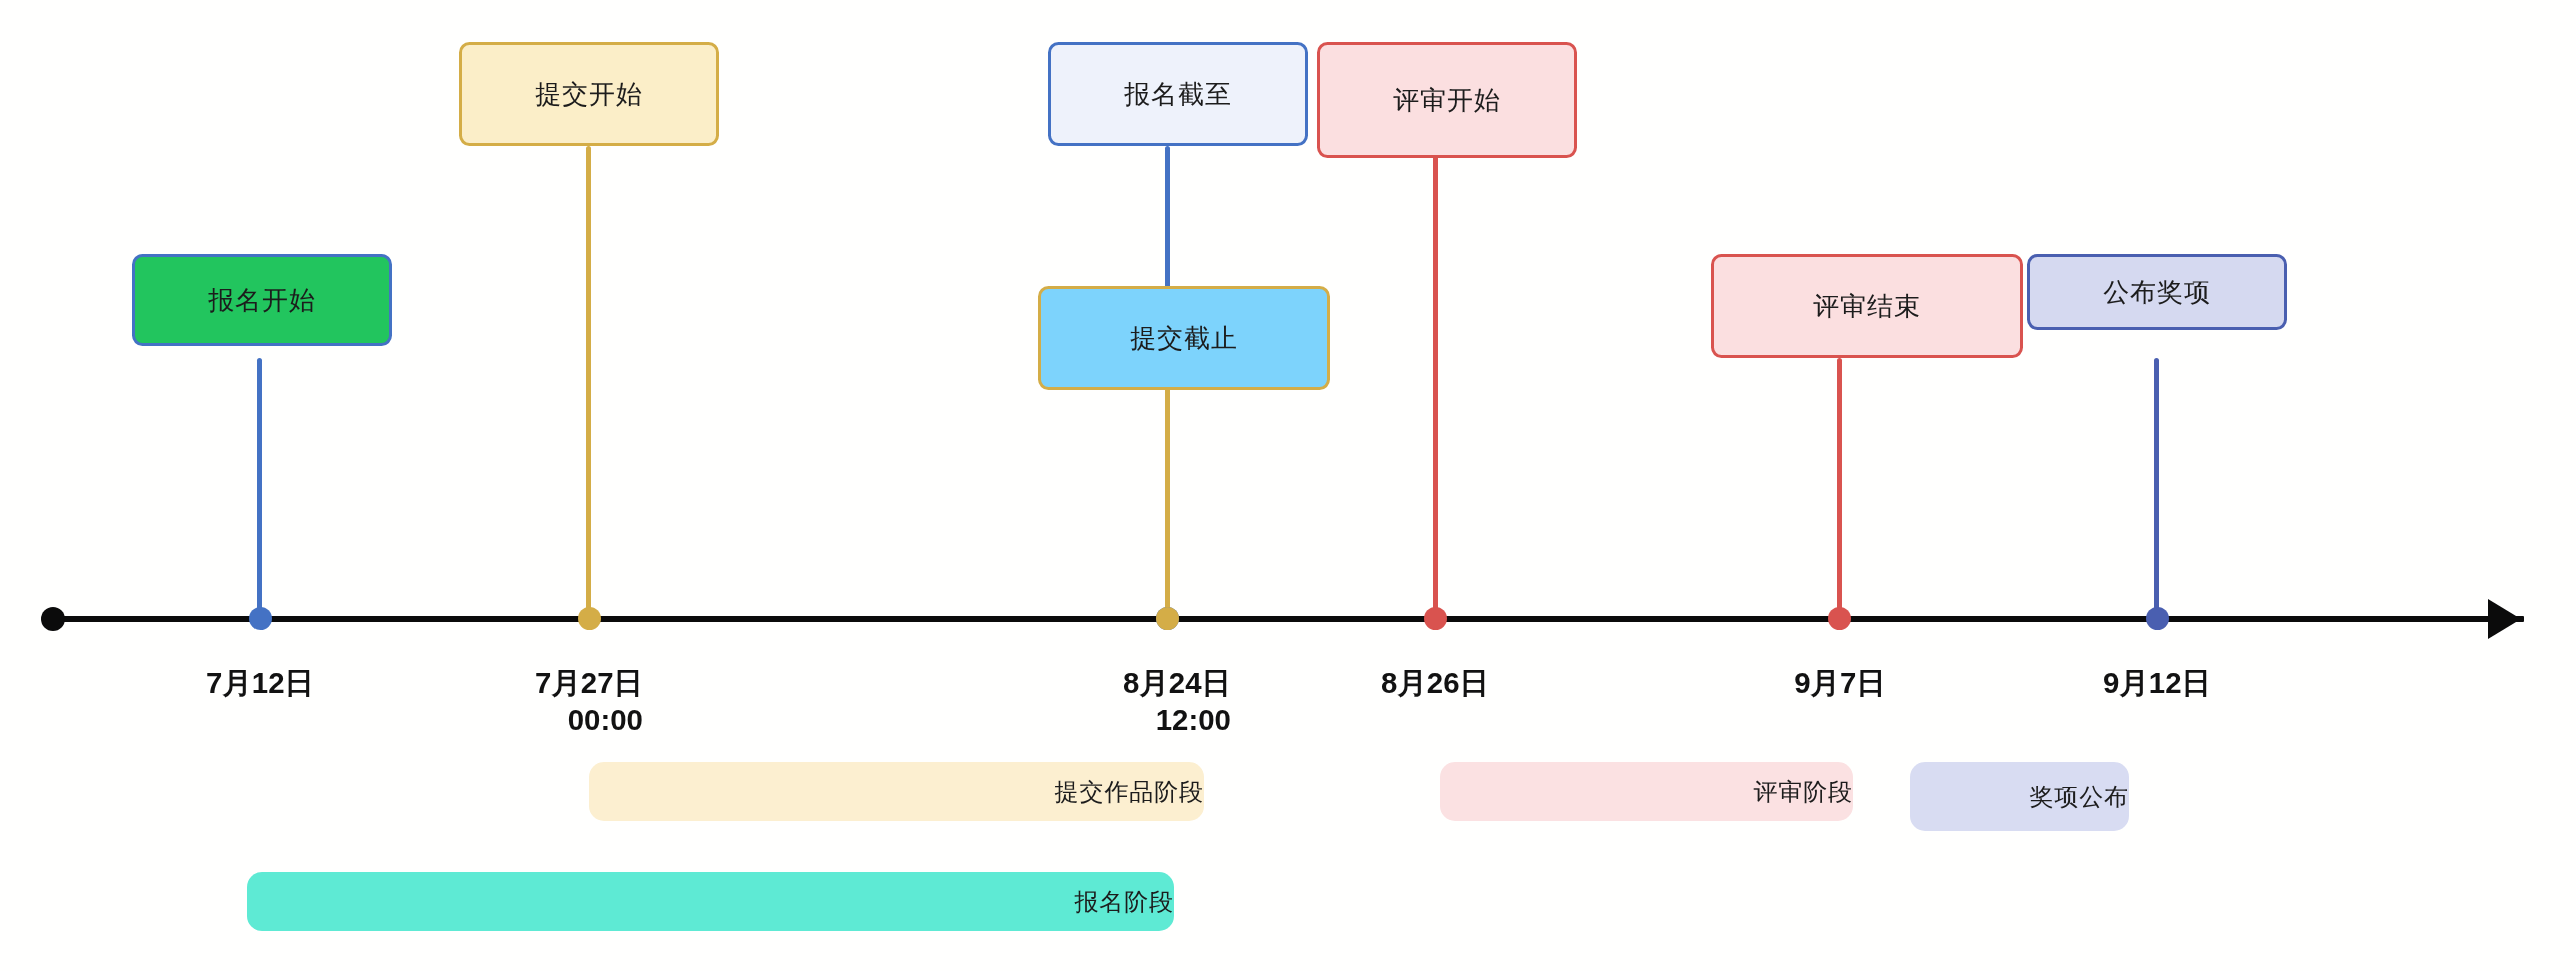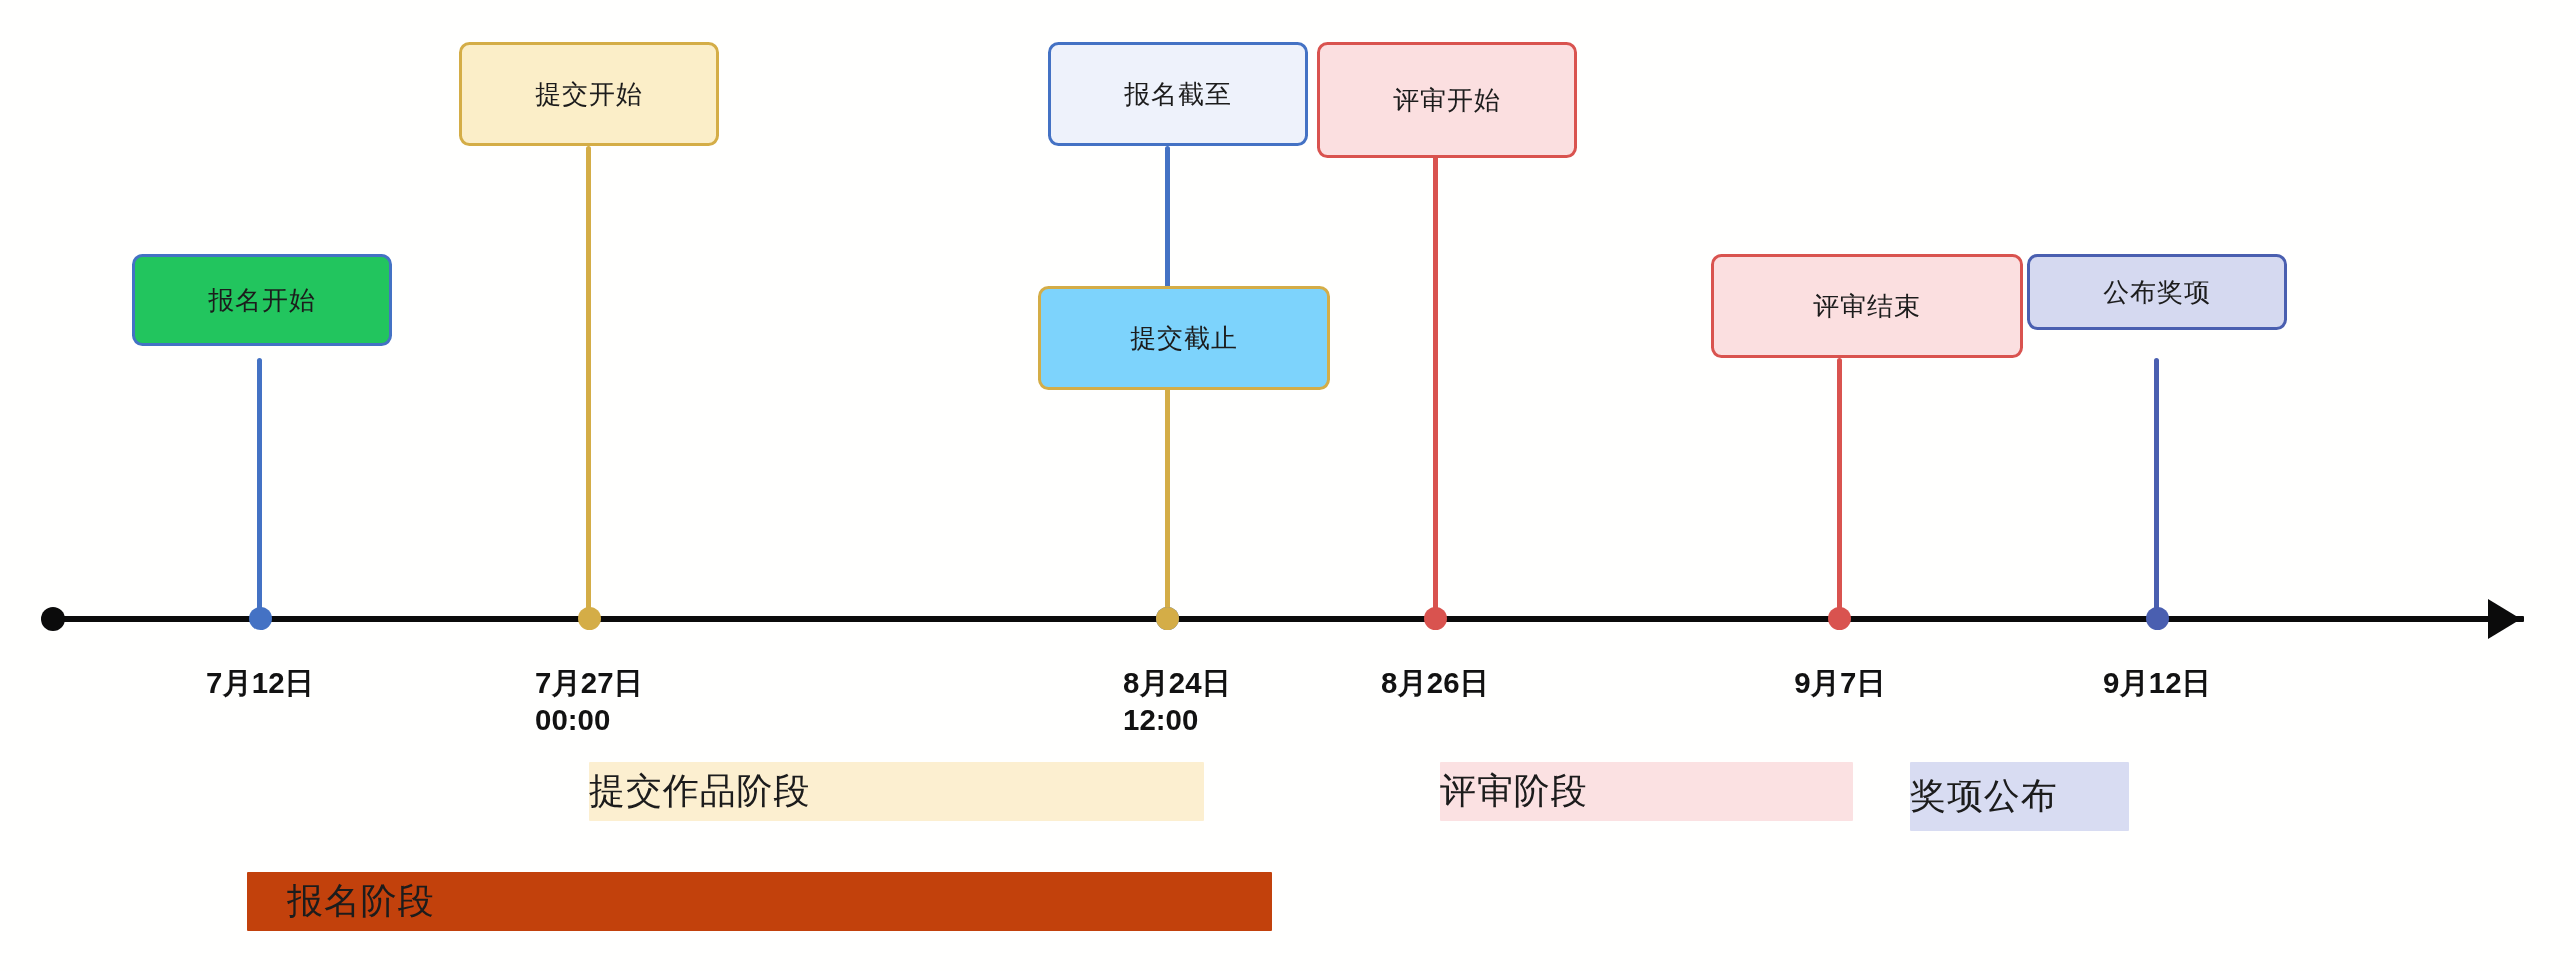--- a/index.html
+++ b/index.html
@@ -67,38 +67,38 @@
     justify-content: center;
     font-size: 26px;
     color: #1c1c1c;
     letter-spacing: 0.9px;
     white-space: nowrap;
   }
 
   
   .datelabel {
     position: absolute;
-    text-align: left;
+    text-align: right;
     font-size: 29.4px;
     font-weight: bold;
     color: #121212;
     line-height: 1.25;
     white-space: nowrap;
     transform: translateX(-50%);
   }
 
   
   .phasebar {
     position: absolute;
     box-sizing: border-box;
-    border-radius: 1px;
+    border-radius: 15px;
     display: flex;
     align-items: center;
-    justify-content: flex-start;
-    font-size: 36px;
+    justify-content: flex-end;
+    font-size: 24px;
     color: #1c1c1c;
     letter-spacing: 0.9px;
     white-space: nowrap;
   }
 </style>
 </head>
 <body>
 
 <div id="canvas">
 
@@ -172,19 +172,19 @@
   <div id="phases-layer">
       <div class="phasebar" style="left: 589px; top: 762px; width: 615px; height: 59px; background: rgb(252, 239, 208);">
         <span>提交作品阶段</span>
       </div>
       <div class="phasebar" style="left: 1440px; top: 762px; width: 413px; height: 59px; background: rgb(251, 225, 226);">
         <span>评审阶段</span>
       </div>
       <div class="phasebar" style="left: 1910px; top: 762px; width: 219px; height: 69px; background: rgb(216, 220, 242);">
         <span>奖项公布</span>
       </div>
-      <div class="phasebar" style="left: 247px; top: 872px; width: 1025px; height: 59px; background: #c2410c; padding-left: 40px;">
+      <div class="phasebar" style="left: 247px; top: 872px; width: 927px; height: 59px; background: #5eead4; padding-left: 40px;">
         <span>报名阶段</span>
       </div>
     </div>
 
 </div>
 
 
 </body></html>

